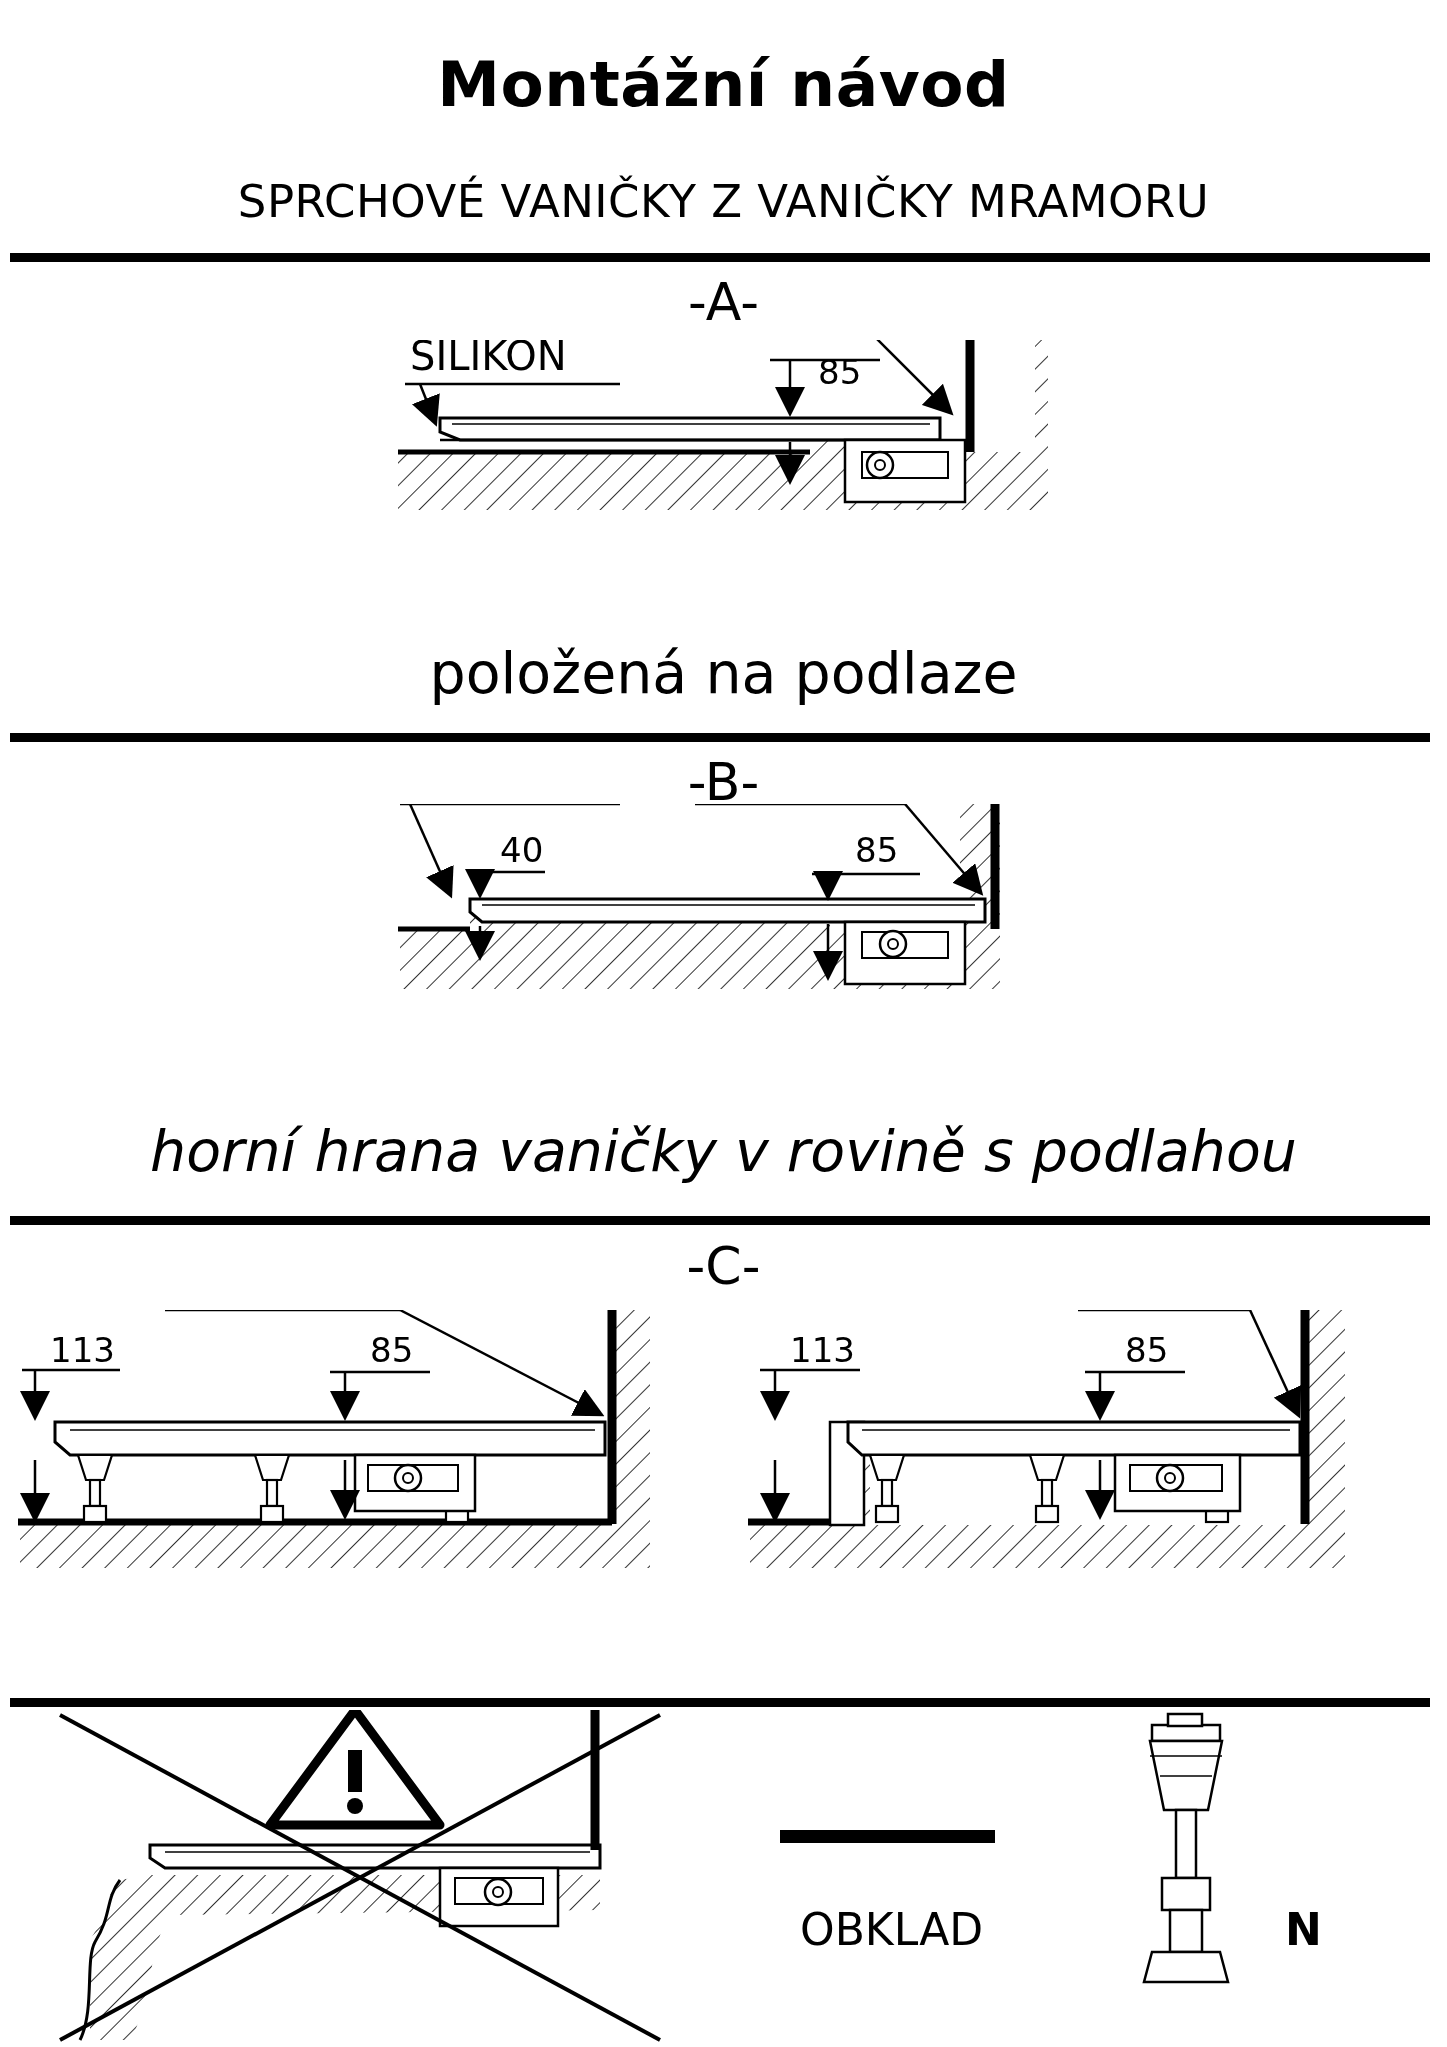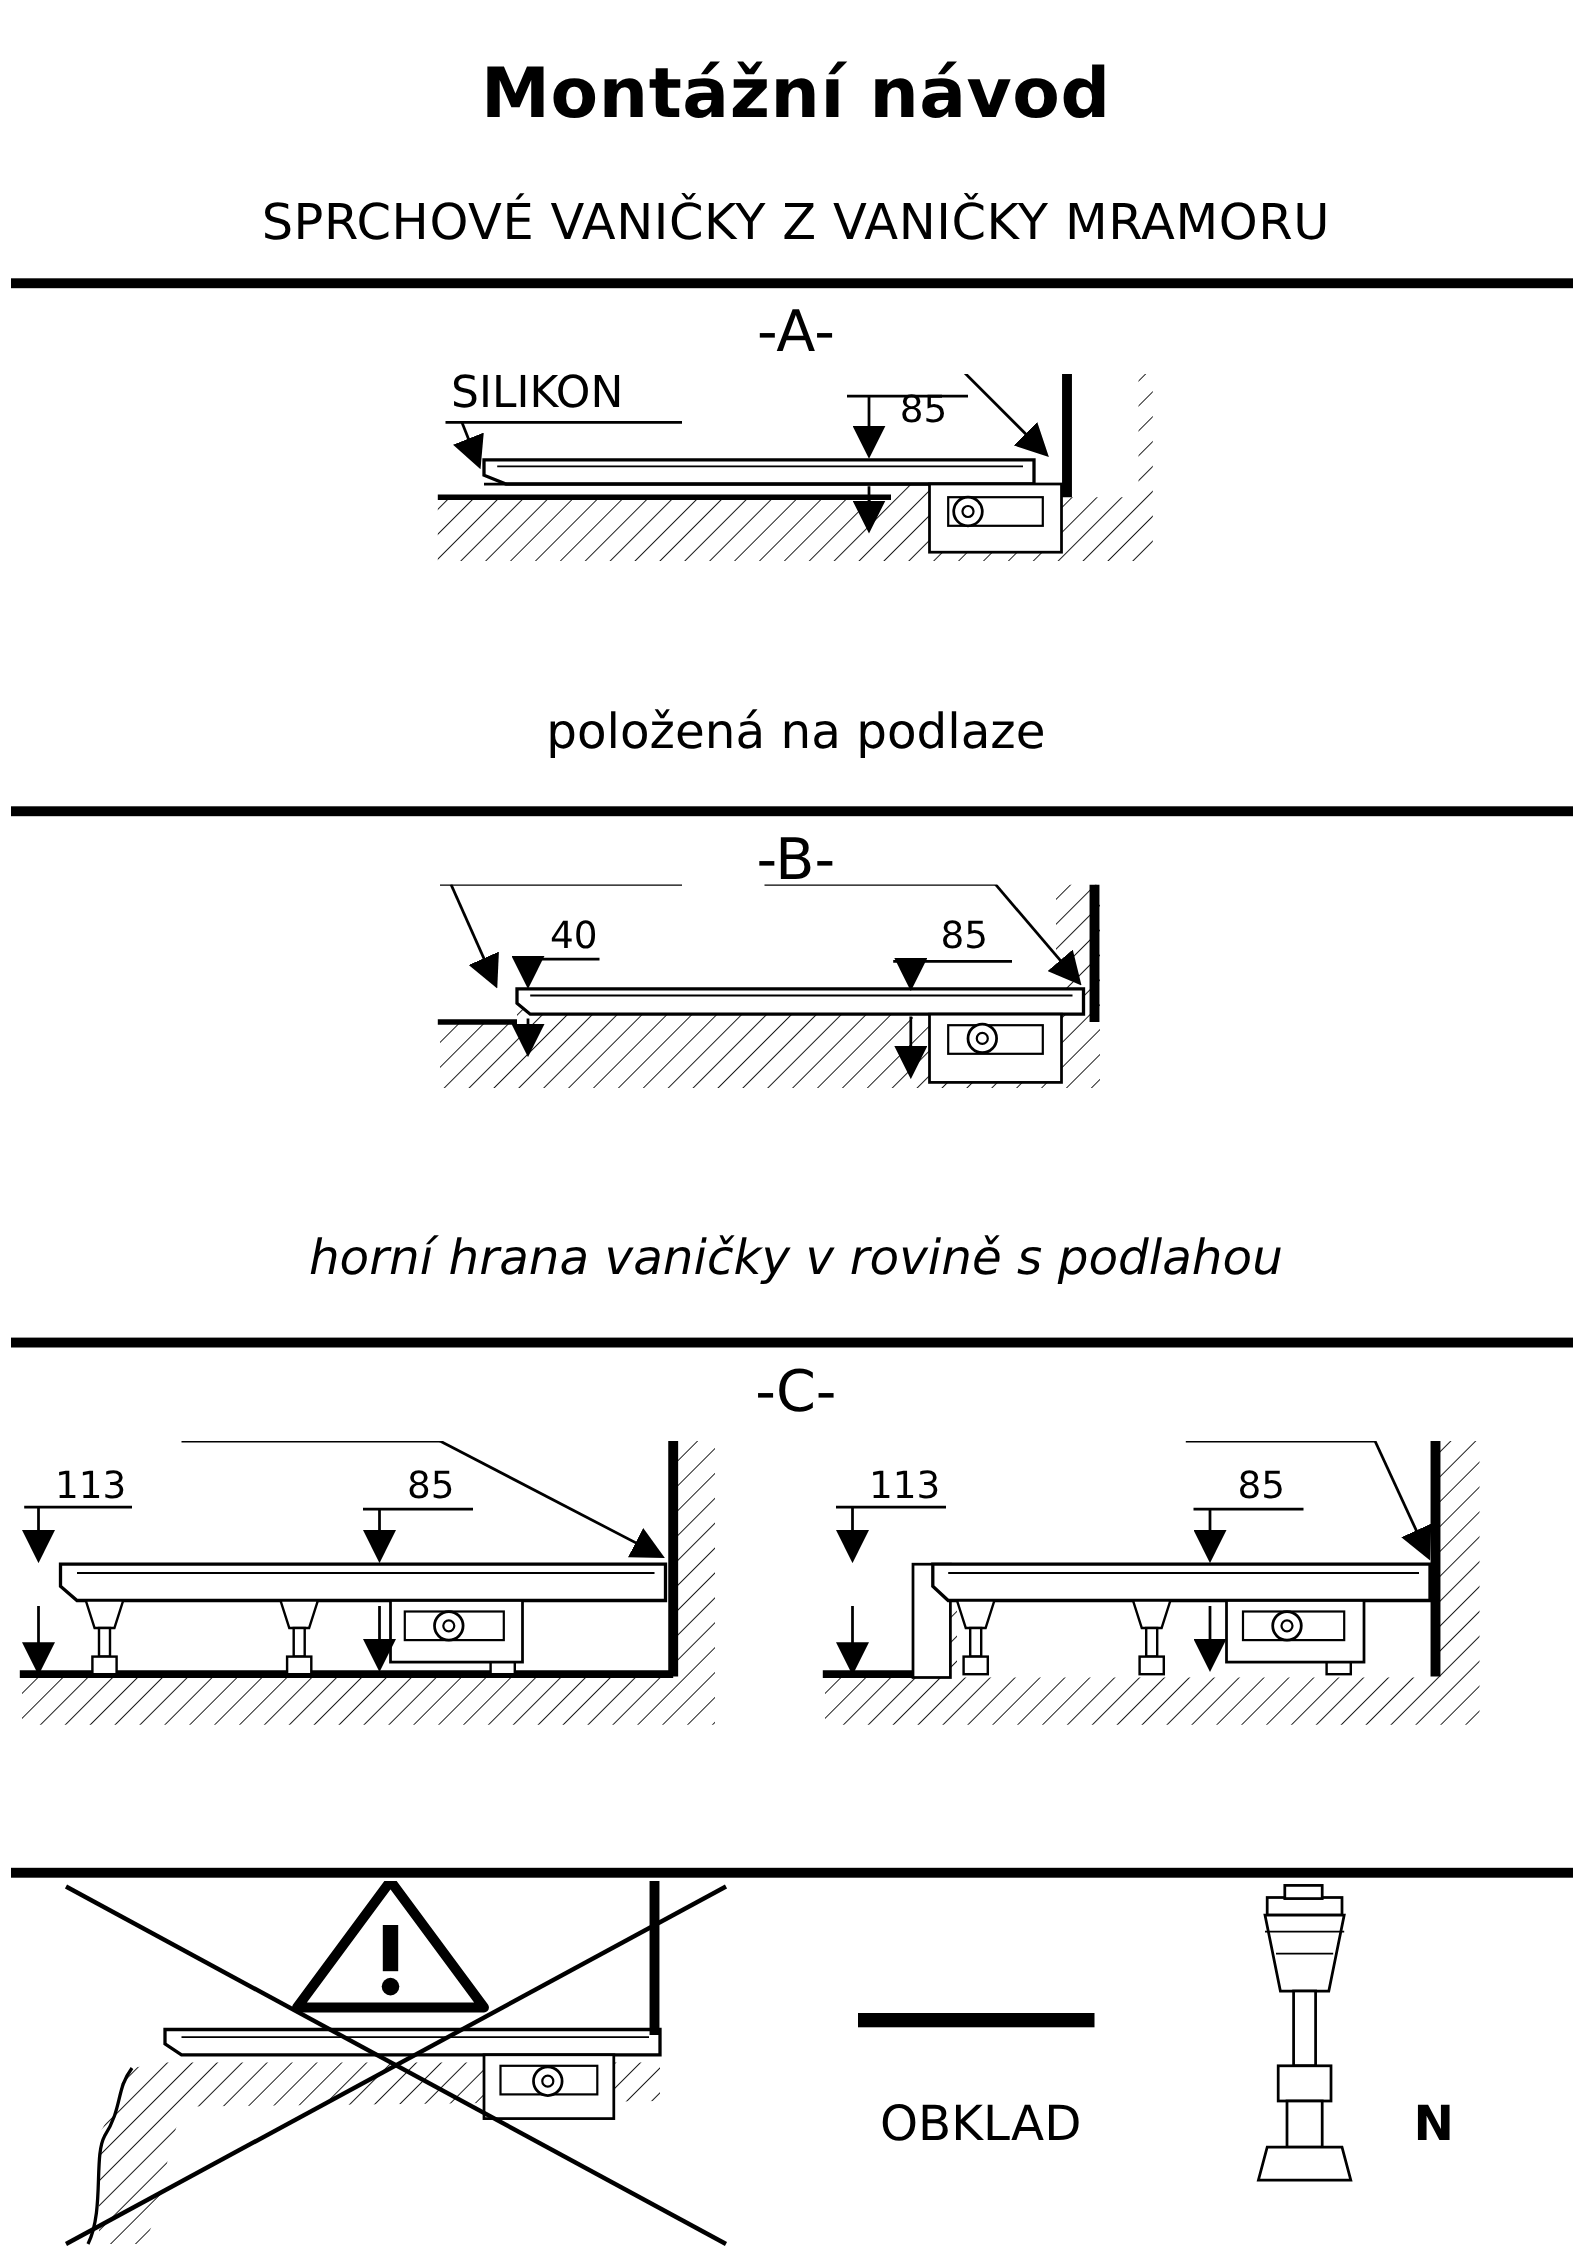--- a/index.html
+++ b/index.html
@@ -20,21 +20,21 @@
   .rule.r2{top:733px;}
   .rule.r3{top:1216px;}
   .rule.r4{top:1698px;}
 
   .section-letter{
     position:absolute;width:100%;text-align:center;
     font-size:52px;font-weight:normal;
   }
   .caption{
     position:absolute;width:100%;text-align:center;
-    font-size:44px;
+    font-size:57px;
   }
 
   .svgwrap{position:absolute;left:0;top:0;text-decoration:underline;}
   svg{display:block;}
   text{font-family:"DejaVu Sans",sans-serif;}
 
   .lbl{font-size:40px;}
   .dim{font-size:34px;}
   .obklad{font-size:44px;}
   .nlbl{font-size:44px;font-weight:bold;}

